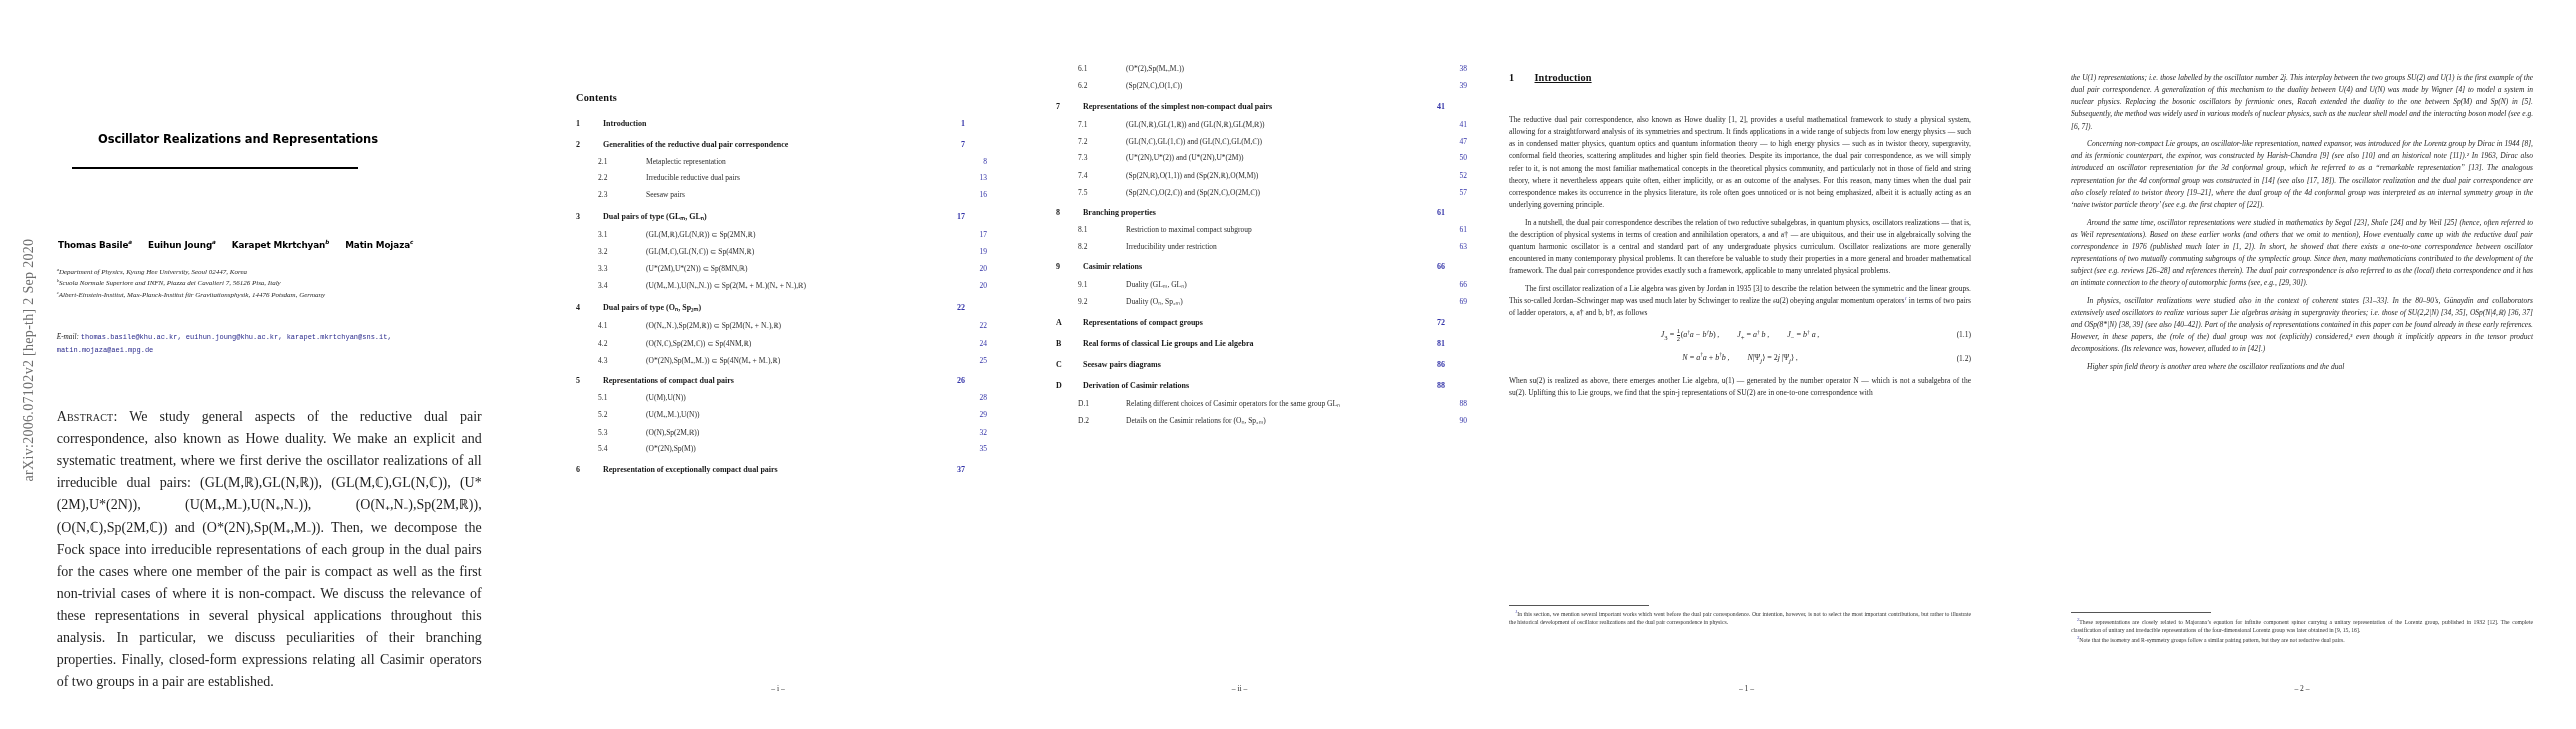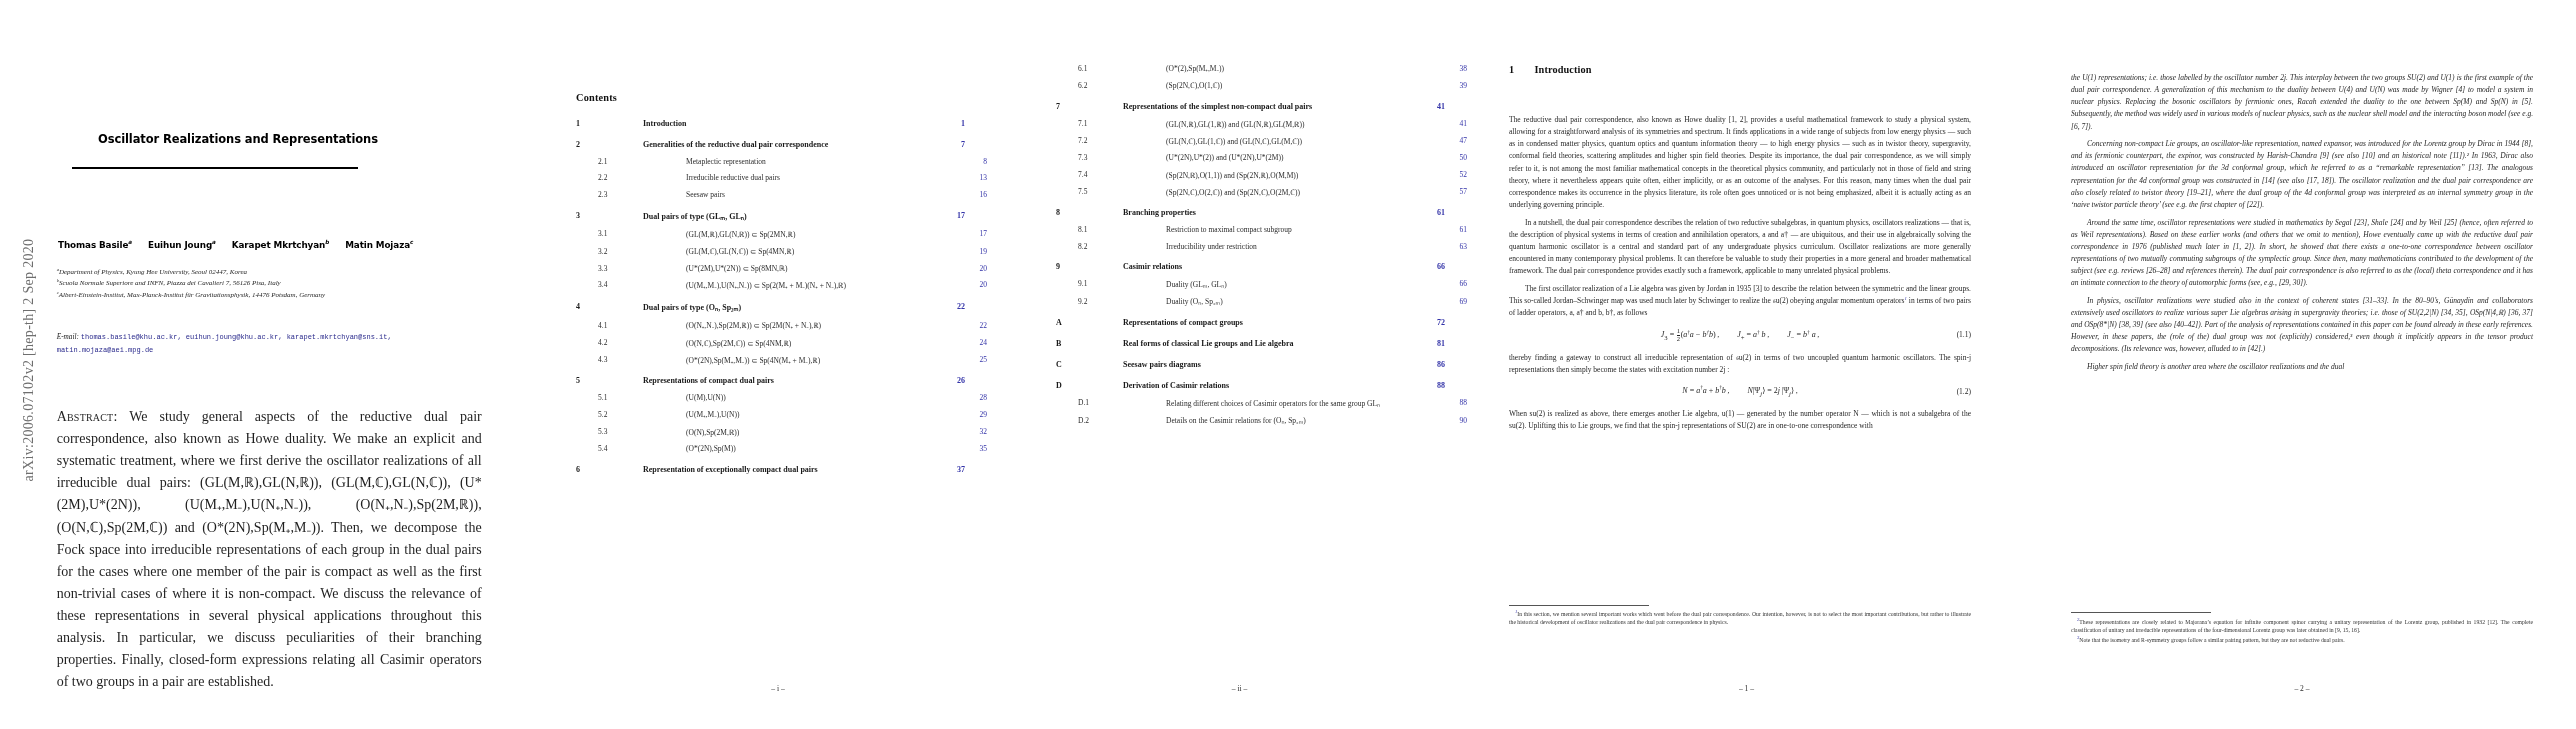--- a/index.html
+++ b/index.html
@@ -58,21 +58,21 @@
   .abstract .sc{font-variant:small-caps;letter-spacing:0.2px;}
 
   
   .toc-head{
     position:absolute;left:29px;top:92px;
     font-size:10.3px;font-weight:bold;letter-spacing:0.2px;color:#111;
   }
   .toc{position:absolute;left:29px;width:389px;}
   .p2 .toc{top:119px;}
   .p3 .toc{top:63px;}
-  .row{display:flex;align-items:center;width:100%;gap:40px;}
+  .row{display:flex;align-items:flex-end;width:100%;}
   .row .num{flex:0 0 27px;font-size:8px;}
   .row .txt{flex:1 1 auto;font-size:8px;padding-right:8.5px;}
   .row .pg{flex:0 0 18px;text-align:right;font-size:8px;color:#3333a8;}
   .lvl1{margin:0 0 2.4px 0;font-weight:bold;}
   .lvl1 .num{font-weight:bold;}
   .lvl1 .pg{font-weight:bold;}
   .lvl2{margin:0 0 1.8px 0;padding-left:22px;color:#2b2b2b;}
   .lvl2 .num{flex:0 0 24px;font-size:7.5px;}
   .lvl2 .txt{font-size:7.5px;padding-left:24px;}
   .lvl2 .pg{font-size:7.5px;font-weight:normal;}
@@ -393,38 +393,37 @@
         <div class="row lvl2">
           <span class="num">D.2</span>
           <span class="txt">Details on the Casimir relations for (Oₙ, Sp₂ₘ)</span>
           <span class="pg">90</span>
         </div>
       </div>
     <div class="pagenum">– ii –</div>
   </div>
 
   <div class="page p4">
-    <div class="sec-head" style="top:64px;">
+    <div class="sec-head" style="top:72px;text-decoration:underline;">
       <span class="n">1</span><span>Introduction</span>
     </div>
 
     <div class="body" style="top:114px;">
       <p class="noind">The reductive dual pair correspondence, also known as Howe duality [1, 2], provides a useful mathematical framework to study a physical system, allowing for a straightforward analysis of its symmetries and spectrum. It finds applications in a wide range of subjects from low energy physics — such as in condensed matter physics, quantum optics and quantum information theory — to high energy physics — such as in twistor theory, supergravity, conformal field theories, scattering amplitudes and higher spin field theories. Despite its importance, the dual pair correspondence, as we will simply refer to it, is not among the most familiar mathematical concepts in the theoretical physics community, and particularly not in those of field and string theory, where it nevertheless appears quite often, either implicitly, or as an outcome of the analyses. For this reason, many times when the dual pair correspondence makes its occurrence in the physics literature, its role often goes unnoticed or is not being emphasized, albeit it is actually acting as an underlying governing principle.</p>
       <p>In a nutshell, the dual pair correspondence describes the relation of two reductive subalgebras, in quantum physics, oscillators realizations — that is, the description of physical systems in terms of creation and annihilation operators, a and a† — are ubiquitous, and their use in algebraically solving the quantum harmonic oscillator is a central and standard part of any undergraduate physics curriculum. Oscillator realizations are more generally encountered in many contemporary physical problems. It can therefore be valuable to study their properties in a more general and broader mathematical framework. The dual pair correspondence provides exactly such a framework, applicable to many unrelated physical problems.</p>
       <p><span>The first oscillator realization of a Lie algebra was given by Jordan in 1935 [3] to describe the relation between the symmetric and the linear groups. This so-called Jordan–Schwinger map was used much later by Schwinger to realize the 𝔰u(2) obeying angular momentum operators</span><sup class="cite">1</sup> <span>in terms of two pairs of ladder operators, a, a† and b, b†, as follows</span></p>
 
       <div class="eqn">
         <span><i>J</i><sub>3</sub> = <span class="frac">
               <span class="num">1</span>
               <span class="den">2</span>
             </span>(<i>a</i><sup>†</sup><i>a</i> − <i>b</i><sup>†</sup><i>b</i>) ,<span class="eq-sp"></span><i>J</i><sub>+</sub> = <i>a</i><sup>†</sup> <i>b</i> ,<span class="eq-sp"></span><i>J</i><sub>−</sub> = <i>b</i><sup>†</sup> <i>a</i> ,</span>
         <span class="tag">(1.1)</span>
       </div>
 
-      <p class="noind">thereby finding a gateway to construct all irreducible representation of 𝔰u(2) in terms of two uncoupled quantum harmonic oscillators. The spin-j representations then simply become the states with excitation number 2j :</p>
 
       <div class="eqn">
         <span><i>N</i> = <i>a</i><sup>†</sup><i>a</i> + <i>b</i><sup>†</sup><i>b</i> ,<span class="eq-sp"></span><i>N</i>|Ψ<sub><i>j</i></sub>⟩ = 2<i>j</i> |Ψ<sub><i>j</i></sub>⟩ ,</span>
         <span class="tag">(1.2)</span>
       </div>
 
       <p class="noind">When su(2) is realized as above, there emerges another Lie algebra, u(1) — generated by the number operator N — which is not a subalgebra of the su(2). Uplifting this to Lie groups, we find that the spin-j representations of SU(2) are in one-to-one correspondence with</p>
     </div>
 
     <div class="footsep" style="top:605px;"></div>

